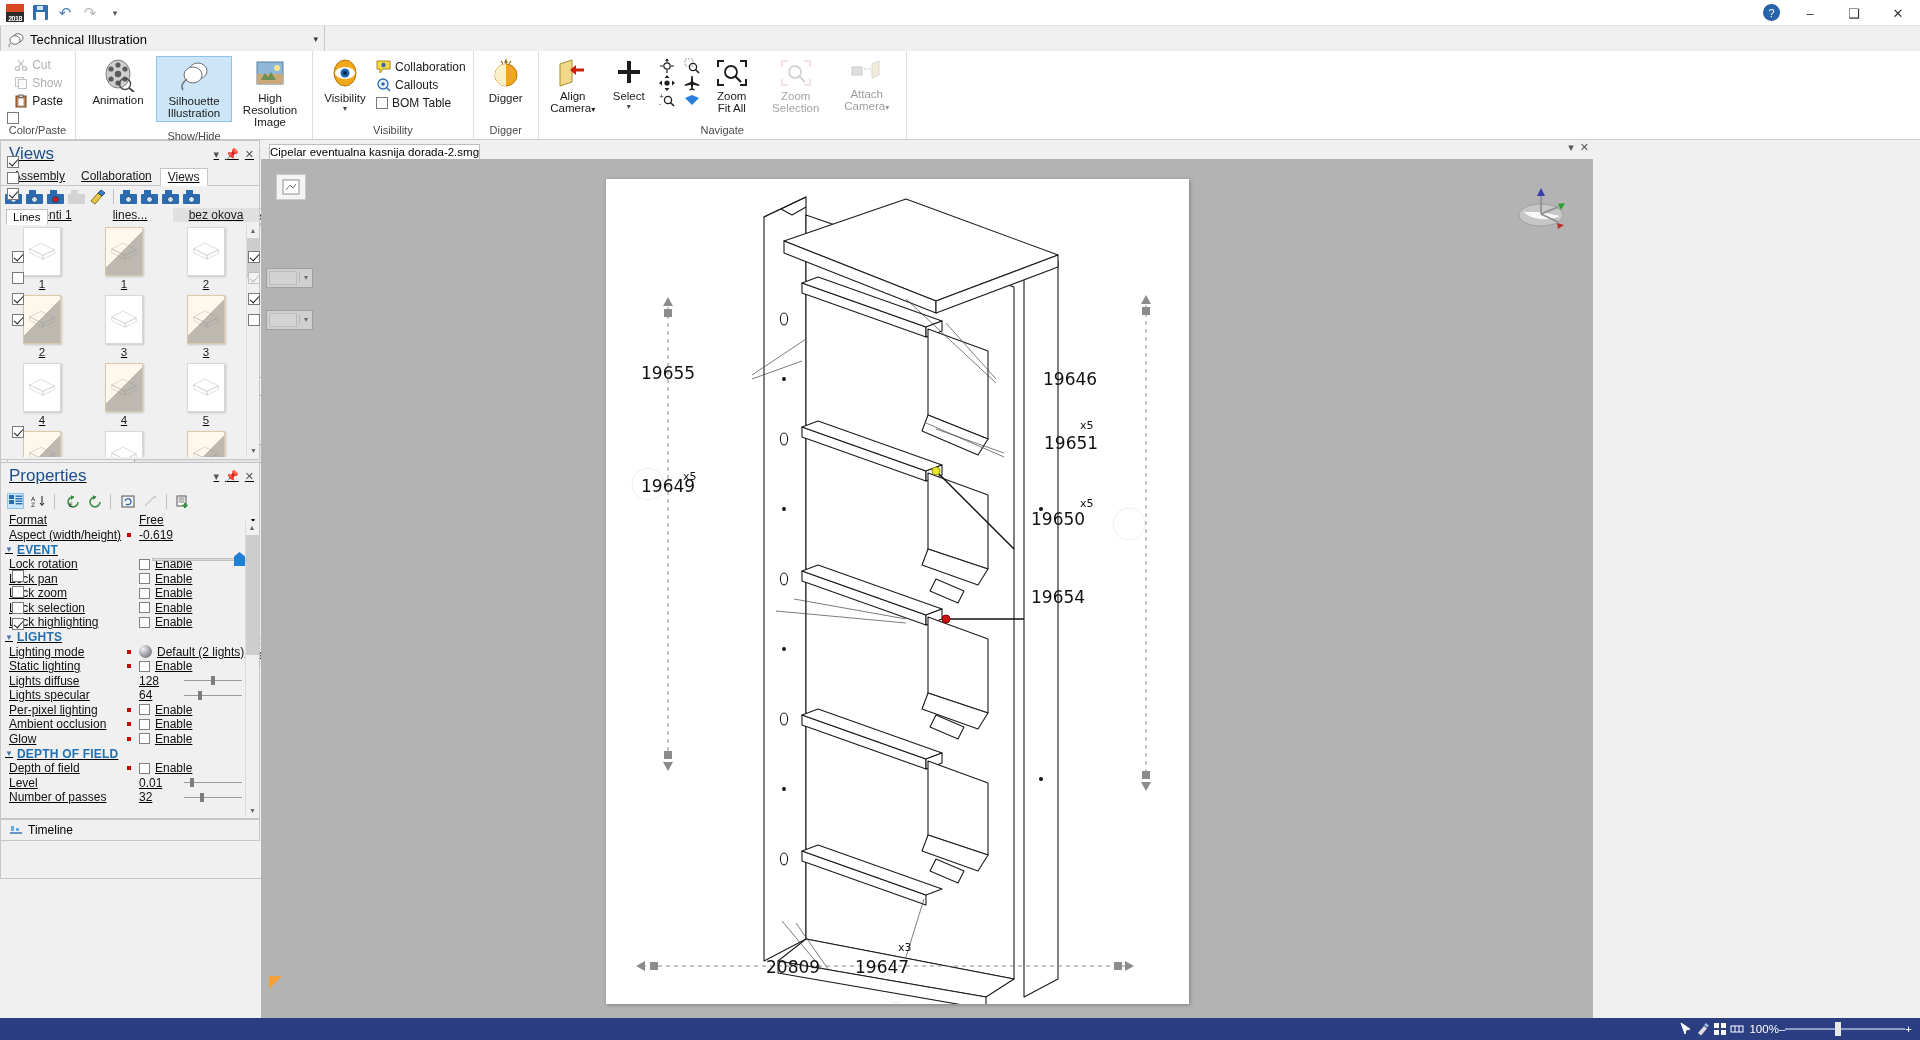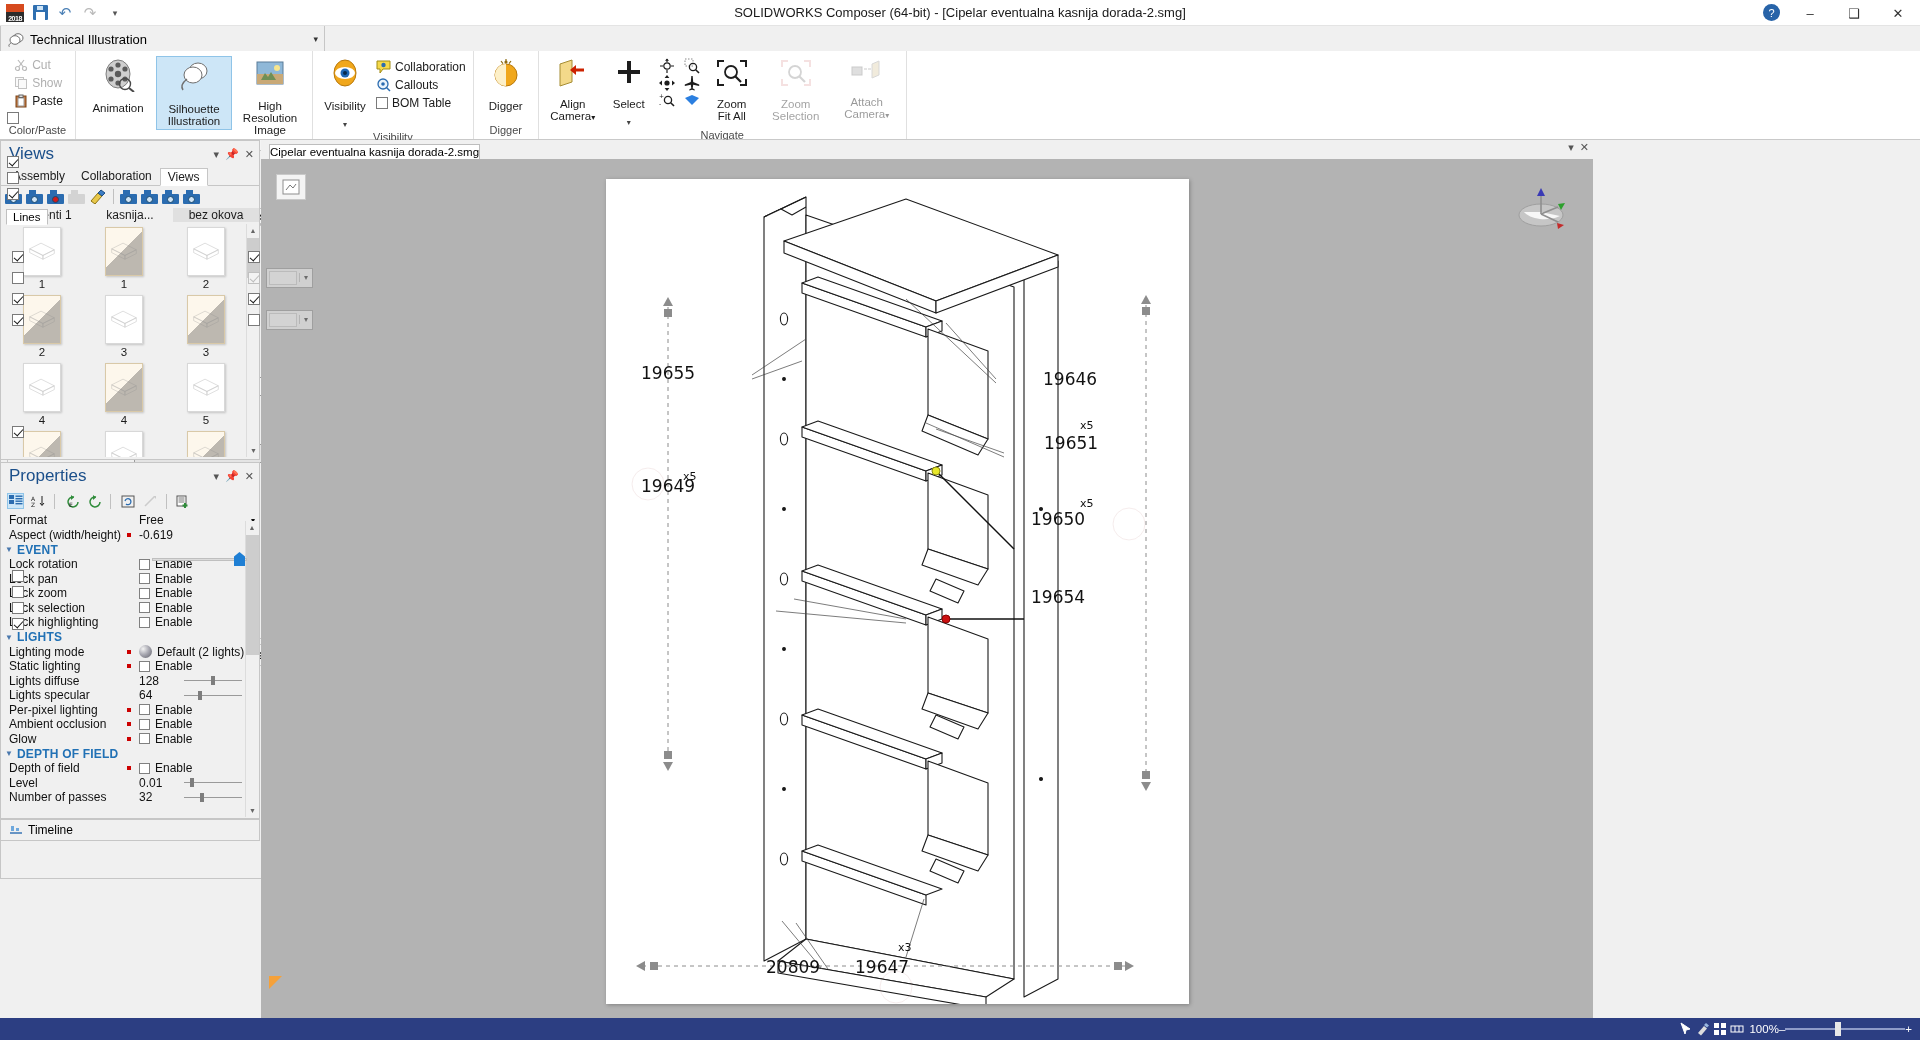--- a/index.html
+++ b/index.html
@@ -55,32 +55,32 @@
 
   
   .ribbon {
     position:absolute; top:51px; left:0; width:1920px; height:89px;
     background:#ffffff; border-bottom:1px solid #c9c9c9;
     display:flex; align-items:stretch;
   }
   .rgroup { display:flex; flex-direction:column; align-items:center; border-right:1px solid #e0e0e0; padding:2px 4px 0 4px; }
   .rgroup-body { display:flex; flex:1; align-items:flex-start; padding-top:3px; }
   .rgroup-label { font-size:11px; color:#4a4a4a; text-align:center; padding-bottom:2px; height:15px;}
-  .bigbtn { display:flex; flex-direction:column; align-items:center; width:76px; padding:2px 2px;gap:8px; }
+  .bigbtn { display:flex; flex-direction:column; align-items:center; width:76px; padding:2px 2px; }
   .bigbtn.sel { background:#cde6f7; border:1px solid #8fc4e8; }
   .bigbtn .lbl { font-size:11.5px; text-align:center; line-height:12px; color:#1b1b1b; margin-top:2px; }
   .smallrow { display:flex; align-items:center; gap:4px; padding:2px 3px; }
   .smallrow .lbl { font-size:12px; color:#1b1b1b; }
   .smallrow.dim .lbl { color:#b0b0b0; }
   .icon { display:flex; align-items:center; justify-content:center; }
   .chk-box { width:12px; height:12px; border:1px solid #7a7a7a; background:#fff; }
 
   
   .panel {
-    position:absolute; background:#f0f0f0; border:1px solid #c6c6c6;
+    position:absolute; background:#f0f0f0; border:1px solid #c6c6c6;text-decoration:underline;
   }
   .panel-hdr {
     height:26px; display:flex; align-items:center; justify-content:space-between;
     padding:0 5px 0 8px; background:#f0f0f0;
   }
   .panel-title { font-size:17px; color:#1b4f8a; font-weight:400; }
   .panel-hdr-btns { display:flex; gap:6px; align-items:center; color:#555; font-size:11px; }
 
   
   #views-panel { left:0; top:140px; width:260px; height:320px; }
@@ -205,21 +205,20 @@
       <div class="qat-ico">
           <div class="logo2018">2018</div>
         </div>
       <div class="qat-ico">
           <div class="save-ico"></div>
         </div>
       <div class="qat-ico undo-ico">↶</div>
       <div class="qat-ico redo-ico">↷</div>
       <div class="qat-ico qat-more">▾</div>
     </div>
-    <div class="title-text">SOLIDWORKS Composer (64-bit) - [Cipelar eventualna kasnija dorada-2.smg]</div>
     <div class="help-circle">?</div>
     <div class="winbtns">
       <div class="winbtn">–</div>
       <div class="winbtn">❑</div>
       <div class="winbtn close">✕</div>
     </div>
   </div>
 
 
   <div class="ribbon">
@@ -564,21 +563,21 @@
           <span class="cam-lens"></span>
         </span>
       <span class="cam-ico">
         <span class="cam-top"></span>
           <span class="cam-body"></span>
           <span class="cam-lens"></span>
         </span>
     </div>
     <div class="col-headers">
       <div class="col-hdr">elementi 1</div>
-      <div class="col-hdr">kasnija...</div>
+      <div class="col-hdr">lines...</div>
       <div class="col-hdr highlight">bez okova</div>
     </div>
     <div class="thumbs-wrap">
       <div class="thumb-grid" id="thumb-grid" style="width:246px">
           <div class="thumb-cell">
             <div class="thumb">
               <svg class="sk" viewBox="0 0 38 49">
                 <g stroke="#8d8d8d" fill="none" stroke-width=".6">
     <path d="M6 22 l12 -6 14 7 -12 6z"></path>
                   <path d="M6 22 v4 l14 7 v-4z"></path>

